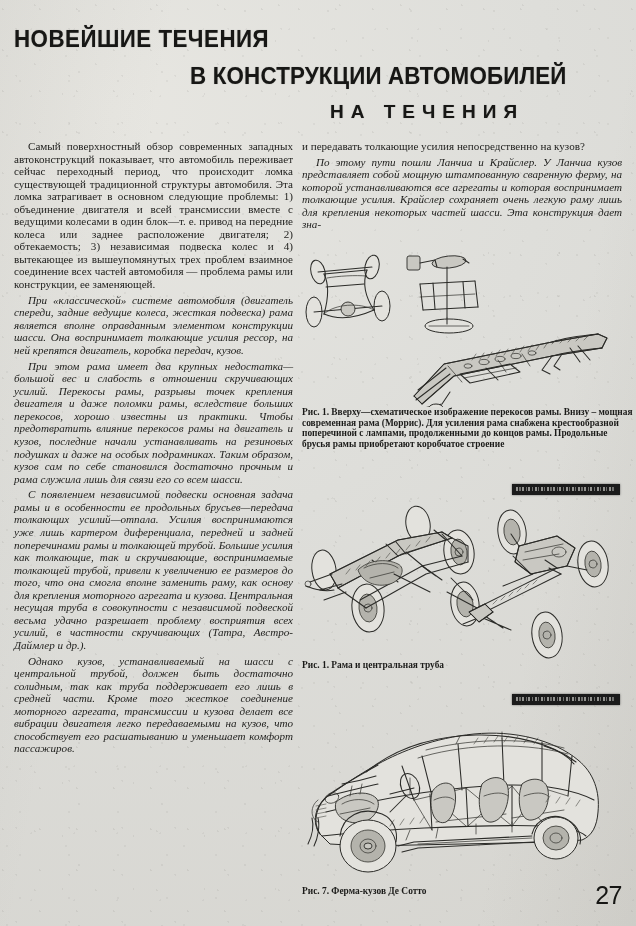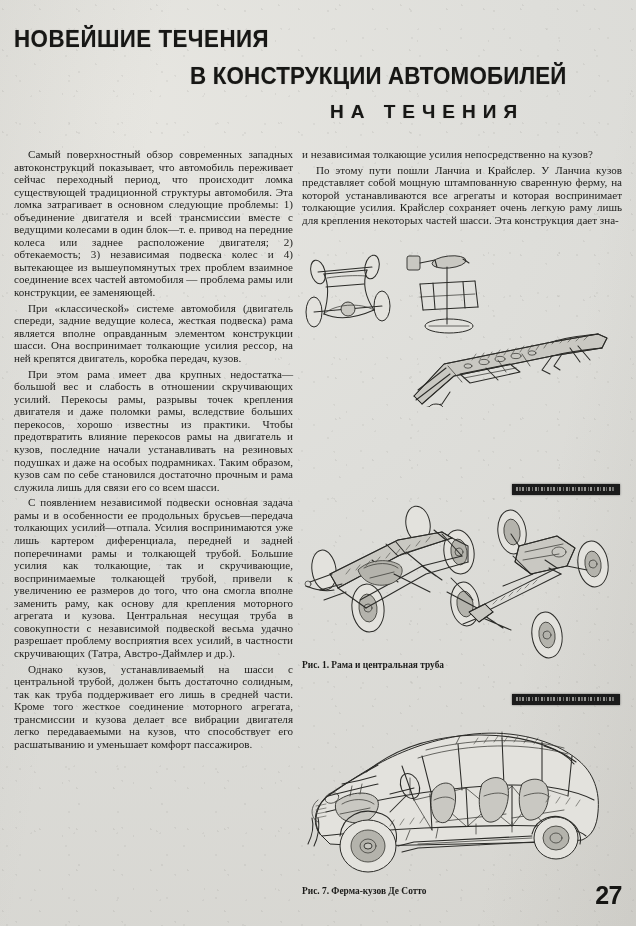--- a/index.html
+++ b/index.html
@@ -51,22 +51,22 @@
 
   
   .col{
     position:absolute;
     font-size:11.1px;
     line-height:12.55px;
     text-align:justify;
     text-justify:inter-word;
     color:#1d1d1b;
   }
-  .col p{margin:16px 0 0 0;text-indent:14px;}
-  .col p + p{margin-top:3.2px;}
+  .col p{margin:8px 0 0 0;text-indent:14px;}
+  .col p + p{margin-top:3.2px;font-style:italic;}
   .col-left{left:14px;top:132px;width:279px;}
   .col-right{left:302px;top:132px;width:320px;}
 
   
   .figure{position:absolute;left:302px;}
   .fig-art{position:relative;width:320px;}
   .fig-cap{
     font-family:"Liberation Serif",serif;
     font-weight:700;
     font-size:9.4px;
@@ -102,21 +102,21 @@
       rgba(215,215,210,.6) 3.4px 4.6px, rgba(27,27,27,0) 4.6px 6.2px);
     opacity:.75;
   }
   .strip1{left:512px;top:484px;width:108px;}
   .strip2{left:512px;top:694px;width:108px;}
 
   
   .pageno{
     position:absolute;right:14px;bottom:16px;
     font-family:"Liberation Sans",sans-serif;
-    font-weight:700;font-size:25px;color:#161614;
+    font-weight:400;font-size:25px;color:#161614;
     letter-spacing:-.5px;
   }
 </style>
 </head>
 <body>
 
 <div class="page">
   <div class="grain"></div>
   <div class="vignette"></div>
 
@@ -128,21 +128,21 @@
 
   <div class="col col-left">
     <p>Самый поверхностный обзор современных западных автоконструкций показывает, что автомобиль переживает сейчас переходный период, что происходит ломка существующей традиционной структуры автомобиля. Эта ломка затрагивает в основном следующие проблемы: 1) объединение двигателя и всей трансмиссии вместе с ведущими колесами в один блок—т. е. привод на передние колеса или заднее расположение двигателя; 2) обтекаемость; 3) независимая подвеска колес и 4) вытекающее из вышеупомянутых трех проблем взаимное соединение всех частей автомобиля — проблема рамы или конструкции, ее заменяющей.</p>
     <p>При «классической» системе автомобиля (двигатель спереди, задние ведущие колеса, жесткая подвеска) рама является вполне оправданным элементом конструкции шасси. Она воспринимает толкающие усилия рессор, на ней крепятся двигатель, коробка передач, кузов.</p>
     <p>При этом рама имеет два крупных недостатка—большой вес и слабость в отношении скручивающих усилий. Перекосы рамы, разрывы точек крепления двигателя и даже поломки рамы, вследствие больших перекосов, хорошо известны из практики. Чтобы предотвратить влияние перекосов рамы на двигатель и кузов, последние начали устанавливать на резиновых подушках и даже на особых подрамниках. Таким образом, кузов сам по себе становился достаточно прочным и рама служила лишь для связи его со всем шасси.</p>
     <p>С появлением независимой подвески основная задача рамы и в особенности ее продольных брусьев—передача толкающих усилий—отпала. Усилия воспринимаются уже лишь картером диференциала, передней и задней поперечинами рамы и толкающей трубой. Большие усилия как толкающие, так и скручивающие, воспринимаемые толкающей трубой, привели к увеличению ее размеров до того, что она смогла вполне заменить раму, как основу для крепления моторного агрегата и кузова. Центральная несущая труба в совокупности с независимой подвеской весьма удачно разрешает проблему восприятия всех усилий, в частности скручивающих (Татра, Австро-Даймлер и др.).</p>
     <p>Однако кузов, устанавливаемый на шасси с центральной трубой, должен быть достаточно солидным, так как труба поддерживает его лишь в средней части. Кроме того жесткое соединение моторного агрегата, трансмиссии и кузова делает все вибрации двигателя легко передаваемыми на кузов, что способствует его расшатыванию и уменьшает комфорт пассажиров.</p>
   </div>
 
   <div class="col col-right">
-    <p style="text-indent:0">и независимая толкающие усилия непосредственно на кузов?</p>
+    <p style="text-indent:0">и передавать толкающие усилия непосредственно на кузов?</p>
     <p>По этому пути пошли Ланчиа и Крайслер. У Ланчиа кузов представляет собой мощную штампованную сваренную ферму, на которой устанавливаются все агрегаты и которая воспринимает толкающие усилия. Крайслер сохраняет очень легкую раму лишь для крепления некоторых частей шасси. Эта конструкция дает зна-</p>
   </div>
 
   <div class="figure fig1">
     <div class="fig-art">
       <svg width="320" height="155" viewBox="0 0 320 155">
 
         <g transform="translate(2,2)">
 
           <ellipse class="fillw" cx="14" cy="18" rx="7" ry="12" transform="rotate(-14 14 18)"></ellipse>
@@ -218,20 +218,21 @@
 
           <path class="ln-t" d="M46 62 L60 78"></path>
           <path class="ln-t" d="M120 50 L128 62"></path>
           <path class="ln-t" d="M96 56 L104 68"></path>
 
           <path class="ln-f" d="M70 56 L74 50 M78 55 L82 49 M86 54 L90 48 M94 52 L98 46 M102 51 L106 45 M110 50 L114 44 M118 48 L122 42 M126 47 L130 41 M134 46 L138 40 M142 44 L146 38"></path>
           <path class="ln-f" d="M150 40 L154 36 M158 39 L162 35 M166 38 L170 34 M174 37 L178 33 M182 36 L186 32"></path>
         </g>
       </svg>
     </div>
+    <div class="fig-cap">Рис. 1. Вверху—схематическое изображение перекосов рамы. Внизу – мощная современная рама (Моррис). Для усиления рама снабжена крестообразной поперечиной с лампами, продолженными до концов рамы. Продольные брусья рамы приобретают коробчатое строение</div>
   </div>
 
   <div class="strip strip1"></div>
 
   <div class="figure fig2">
     <div class="fig-art">
       <svg width="320" height="158" viewBox="0 0 320 158">
 
         <g transform="translate(0,2)">
 

